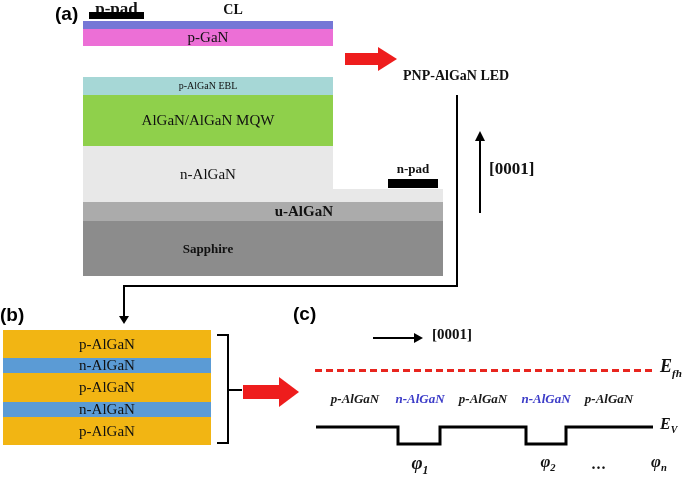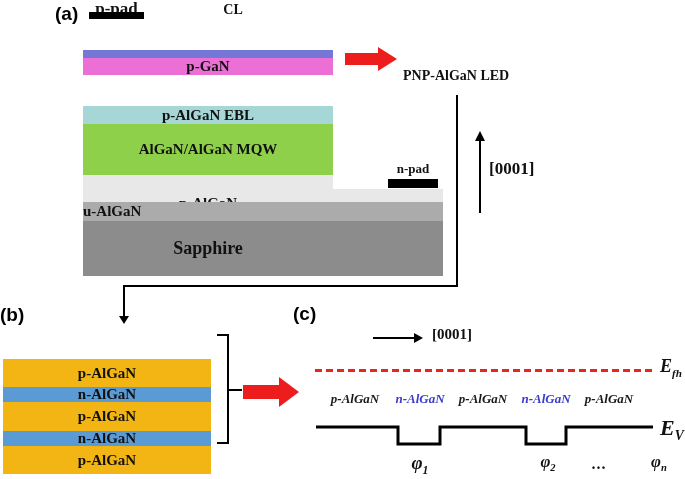--- a/index.html
+++ b/index.html
@@ -1,21 +1,21 @@
 <!DOCTYPE html>
 <html><head>
 <meta charset="utf-8">
 <style>
   html,body{margin:0;padding:0;background:#fff;}
   #fig{position:relative;width:685px;height:479px;background:#ffffff;overflow:hidden;
        font-family:"Liberation Serif","DejaVu Serif",serif;color:#111;}
   .abs{position:absolute;}
   .panel-letter{font-family:"Liberation Sans","DejaVu Sans",sans-serif;font-weight:bold;font-size:19px;color:#000;}
   .serifb{font-weight:bold;}
-  .layer{position:absolute;text-align:center;font-weight:bold;color:#111;margin-top:29px;}
+  .layer{position:absolute;text-align:center;font-weight:normal;color:#111;}
   .layer .lab{width:100%;}
   .hline{position:absolute;background:#000;height:2px;}
   .vline{position:absolute;background:#000;width:2px;}
   .tri{position:absolute;width:0;height:0;}
   .center-x{transform:translateX(-50%);}
   sub.sm{font-size:0.62em;}
   .ital{font-style:italic;}
 </style>
 </head>
 <body>
@@ -26,37 +26,37 @@
 
   <div class="abs serifb" style="left:89px;top:-1px;width:55px;text-align:center;font-size:17px;">p-pad</div>
   <div class="abs" style="left: 89px; top: 12px; width: 55px; height: 7px; background-color: rgb(0, 0, 0);"></div>
 
   <div class="abs serifb" style="left:205px;top:2px;width:56px;text-align:center;font-size:14px;">CL</div>
 
   <div class="layer" style="left: 83px; top: 21px; width: 250px; height: 8px; background-color: rgb(117, 119, 214);"></div>
   <div class="layer" style="left: 83px; top: 29px; width: 250px; height: 17px; font-size: 15px; line-height: 17px; background-color: rgb(236, 111, 214);">
     <div class="lab">p-GaN</div>
   </div>
-  <div class="layer" style="left: 83px; top: 77px; width: 250px; height: 18px; font-size: 15px; line-height: 18px; background-color: rgb(166, 215, 214);">
+  <div class="layer" style="left: 83px; top: 77px; width: 250px; height: 18px; font-size: 10px; line-height: 18px; background-color: rgb(166, 215, 214);">
     <div class="lab">p-AlGaN EBL</div>
   </div>
   <div class="layer" style="left: 83px; top: 95px; width: 250px; height: 51px; font-size: 15px; line-height: 51px; background-color: rgb(143, 208, 75);">
     <div class="lab">AlGaN/AlGaN MQW</div>
   </div>
   <div class="layer" style="left: 83px; top: 146px; width: 250px; height: 56px; font-size: 15px; line-height: 56px; background-color: rgb(232, 232, 232);">
     <div class="lab">n-AlGaN</div>
   </div>
 
   <div class="abs" style="left: 333px; top: 189px; width: 110px; height: 13px; background-color: rgb(232, 232, 232);"></div>
 
   <div class="abs" style="left: 83px; top: 202px; width: 360px; height: 19px; background-color: rgb(171, 171, 171);">
-    <div class="abs serifb" style="left:0;top:0;width:250px;height:30px;line-height:19px;text-align:left;font-size:15px;">u-AlGaN</div>
+    <div class="abs serifb" style="left:0;top:0;width:250px;height:30px;line-height:19px;text-align:right;font-size:15px;">u-AlGaN</div>
   </div>
   <div class="abs" style="left: 83px; top: 221px; width: 360px; height: 55px; background-color: rgb(140, 140, 140);">
-    <div class="abs serifb" style="left:0;top:0;width:250px;height:55px;line-height:55px;text-align:center;font-size:18px;">Sapphire</div>
+    <div class="abs serifb" style="left:0;top:0;width:250px;height:55px;line-height:55px;text-align:center;font-size:13px;">Sapphire</div>
   </div>
 
   <div class="abs serifb" style="left:386px;top:161px;width:54px;text-align:center;font-size:13px;">n-pad</div>
   <div class="abs" style="left: 388px; top: 179px; width: 50px; height: 9px; background-color: rgb(0, 0, 0);"></div>
 
   <div class="abs" style="left: 345px; top: 53px; width: 33px; height: 12px; background-color: rgb(238, 29, 29);"></div>
   <div class="tri" style="left:378px;top:47px;border-top:12px solid transparent;border-bottom:12px solid transparent;border-left:19px solid #ee1d1d;"></div>
 
   <div class="abs serifb" style="left:403px;top:68px;font-size:14px;">PNP-AlGaN LED</div>
 
@@ -107,20 +107,20 @@
 
   <div class="abs serifb ital center-x" style="left: 355px; top: 391px; font-size: 13px; color: rgb(26, 26, 26);">p-AlGaN</div>
   <div class="abs serifb ital center-x" style="left: 420px; top: 391px; font-size: 13px; color: rgb(60, 60, 200);">n-AlGaN</div>
   <div class="abs serifb ital center-x" style="left: 483px; top: 391px; font-size: 13px; color: rgb(26, 26, 26);">p-AlGaN</div>
   <div class="abs serifb ital center-x" style="left: 546px; top: 391px; font-size: 13px; color: rgb(60, 60, 200);">n-AlGaN</div>
   <div class="abs serifb ital center-x" style="left: 609px; top: 391px; font-size: 13px; color: rgb(26, 26, 26);">p-AlGaN</div>
 
   <svg class="abs" style="left:315px;top:424px;" width="340" height="24" viewBox="0 0 340 24">
     <path d="M1,3 H83 V20 H125 V3 H211 V20 H251 V3 H338" fill="none" stroke="#000" stroke-width="3"></path>
   </svg>
-  <div class="abs serifb ital" style="left:660px;top:415px;font-size:22px;"><span>E</span><sub class="sm">V</sub></div>
+  <div class="abs serifb ital" style="left:660px;top:415px;font-size:16px;"><span>E</span><sub class="sm">V</sub></div>
 
   <div class="abs serifb ital center-x" style="left:420px;top:452px;font-size:19px;"><span>φ</span><sub class="sm">1</sub></div>
   <div class="abs serifb ital center-x" style="left:548px;top:452px;font-size:17px;text-align:right;"><span>φ</span><sub class="sm">2</sub></div>
   <div class="abs serifb center-x" style="left:599px;top:455px;font-size:16px;letter-spacing:1px;">...</div>
   <div class="abs serifb ital center-x" style="left:659px;top:452px;font-size:17px;"><span>φ</span><sub class="sm">n</sub></div>
 
 </div>
 
 </body></html>

